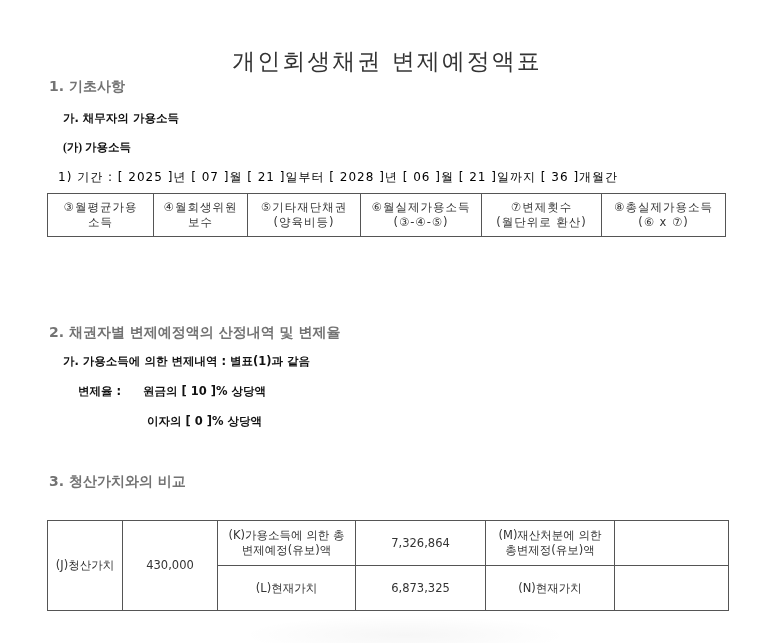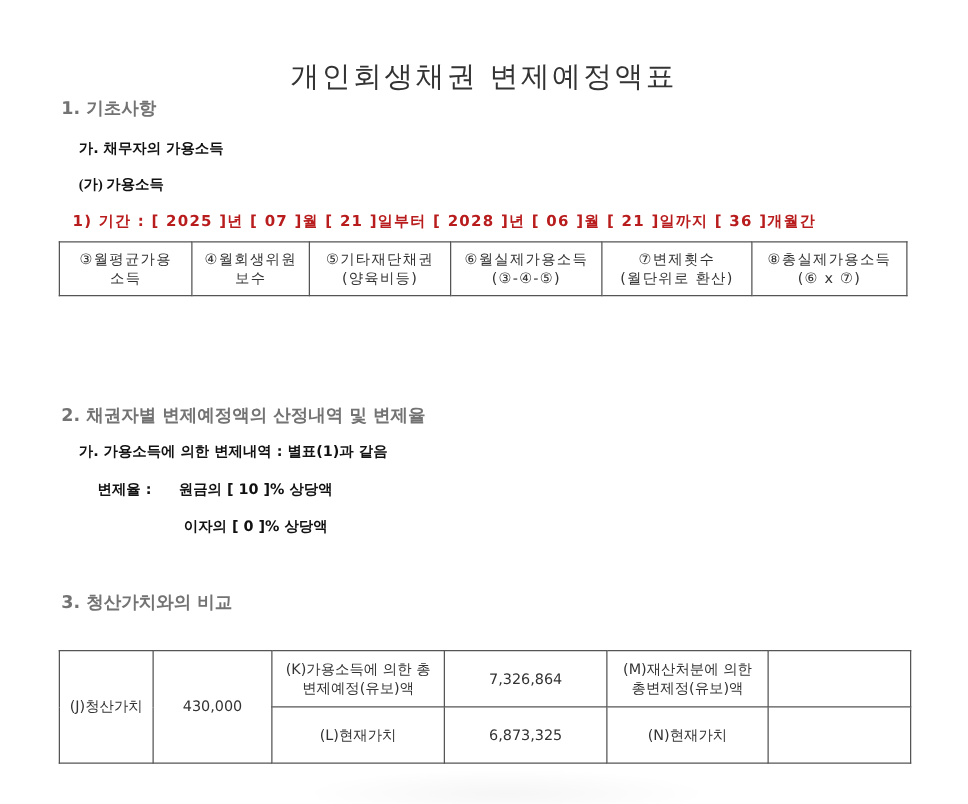--- a/index.html
+++ b/index.html
@@ -2,21 +2,21 @@
 <html><head>
 <meta charset="utf-8">
 <style>
   * { box-sizing: border-box; margin: 0; padding: 0; }
   html, body { width: 774px; height: 643px; background: #ffffff; overflow: hidden; }
   body { position: relative; font-family: "DejaVu Sans", sans-serif; color: #222; }
   .abs { position: absolute; white-space: nowrap; }
   .title { left: 0; width: 774px; top: 18px; text-align: center; font-size: 23px; color: #333; letter-spacing: 2px; font-weight: normal; margin-top: 28px; }
   .h1 { font-size: 14px; font-weight: bold; color: #737373; }
   .h2 { font-size: 11.5px; font-weight: bold; color: #111; }
-  .line { font-size: 12px; color: #b91c1c; letter-spacing: 1px; font-weight: bold; }
+  .line { font-size: 12px; color: #000000; letter-spacing: 1px; }
   table { border-collapse: collapse; position: absolute; table-layout: fixed; }
   td { border: 1px solid #555; text-align: center; vertical-align: middle; font-size: 11.5px; color: #333; line-height: 15px; }
   .t1 td.hd { height: 43px; letter-spacing: 1px; }
   .t1 td.val { height: 32px; }
   .t2 td { height: 45px; }
   .shadow { position: absolute; left: 240px; top: 615px; width: 330px; height: 40px; border-radius: 50%; background: radial-gradient(ellipse at center, rgba(0,0,0,0.035), rgba(0,0,0,0) 70%); }
 </style>
 </head>
 <body>
 

